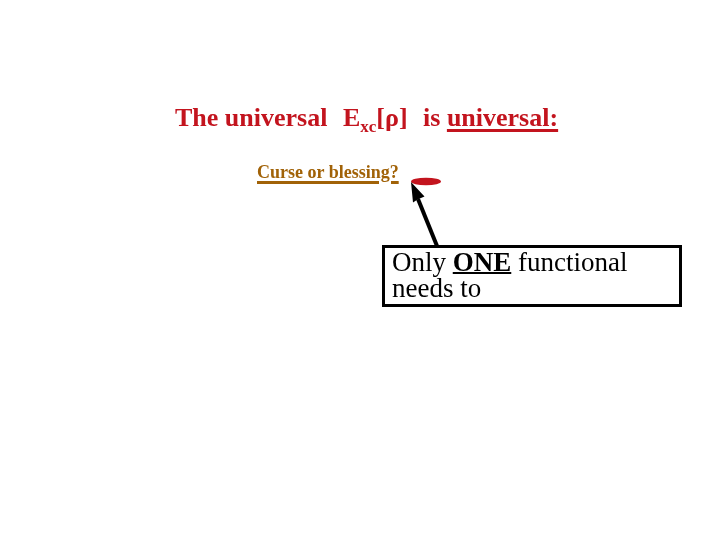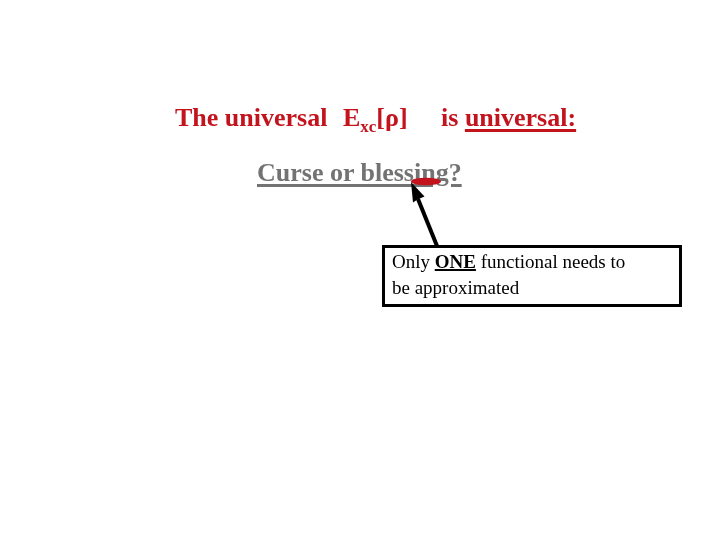--- a/index.html
+++ b/index.html
@@ -21,52 +21,52 @@
     line-height: 30px;
     color: #c3141e;
     white-space: nowrap;
   }
   .title .formula { margin-left: 9px; }
   .title .formula sub {
     font-size: 17px;
     line-height: 0;
     vertical-align: -6px;
   }
-  .title .connector { margin-left: 27px; }
+  .title .connector { margin-left: 9px; }
   .underlined-red {
     text-decoration: underline;
     text-decoration-thickness: 3px;
     text-underline-offset: 3px;
     font-family: Liberation Serif, serif;
   }
   .subtitle {
     position: absolute;
     left: 257px; top: 158px;
     font-weight: bold;
-    font-size: 26px;
+    font-size: 18px;
     line-height: 29px;
-    color: #737373;
+    color: #a16207;
     white-space: nowrap;
     text-decoration: underline;
     text-decoration-thickness: 3px;
     text-underline-offset: 3px;
   }
   .annotation-svg {
     position: absolute;
     left: 390px; top: 168px;
     width: 70px; height: 85px;
   }
   .callout {
     position: absolute;
     left: 382px; top: 245px;
     width: 287px; height: 55px;
     border: 3px solid #000000;
     background: #ffffff;
     color: #000000;
-    font-size: 19px;
+    font-size: 27px;
     line-height: 26px;
     padding: 1px 0 0 7px;
   }
   .callout .emph {
     font-weight: bold;
     text-decoration: underline;
     text-decoration-thickness: 2px;
   }
 </style>
 </head>
@@ -87,16 +87,15 @@
     <ellipse cx="36" cy="13.5" rx="15" ry="3.8" fill="#c3141e"></ellipse>
     <line x1="47" y1="78" x2="28" y2="31" stroke="#000000" stroke-width="4"></line>
     <polygon points="21,14 34.5,28.5 27.5,31.5 23,34.5" fill="#000000"></polygon>
   </svg>
 
   <div class="callout">
     <span>Only</span>
     <span class="emph">ONE</span>
     <span>functional needs to</span>
     <br>
-    <span>be approximated</span>
   </div>
 
 </div>
 
 </body></html>

